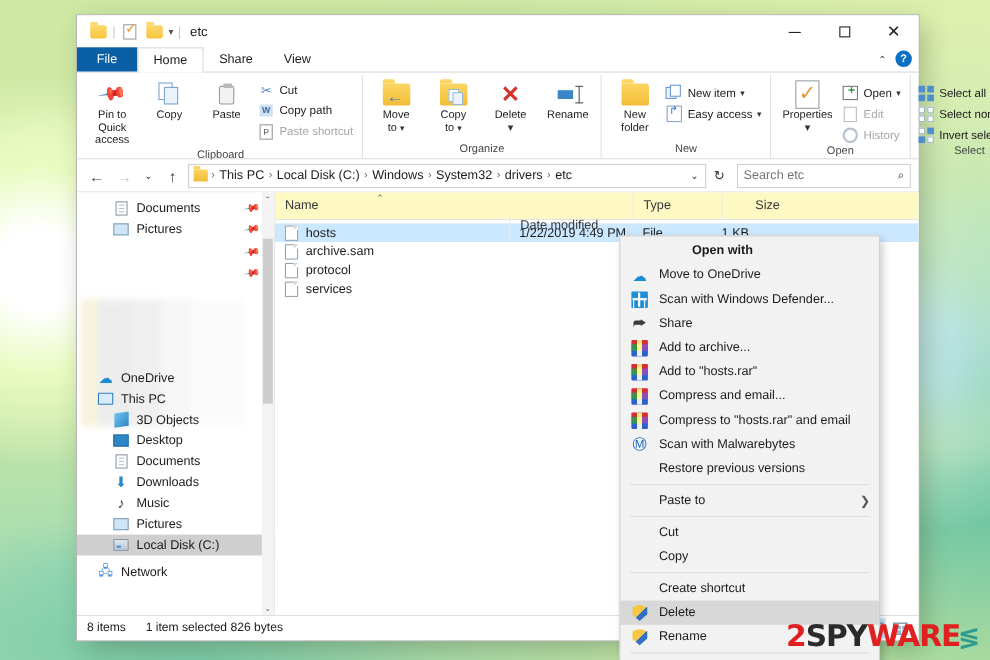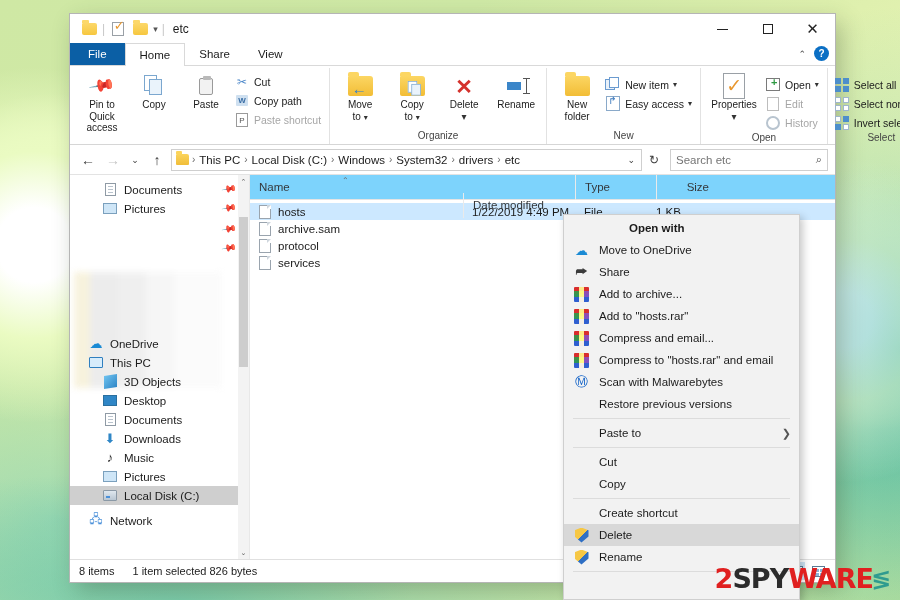--- a/index.html
+++ b/index.html
@@ -314,21 +314,21 @@
   .nic-vid::after { content:""; position:absolute; left:3px; top:2px; width:7px; height:8px; background:#fdd45d; }
   .nic-disk { width: 14px; height: 11px; background: linear-gradient(#dfe7ee,#b9c6d2); border:1px solid #8b99a6; border-radius:1px; position:relative;}
   .nic-disk::after { content:""; position:absolute; left:2px; bottom:2px; width:4px; height:2px; background:#4a90d9; }
   .nic-net { font-size: 12px; color: #4a90d9; }
 
   
   .listpane { flex: 1; display: flex; flex-direction: column; background: #fff; min-width: 0; position: relative; }
   .colhdr {
     height: 25px; display: flex; align-items: center;
     border-bottom: 1px solid #e4e4e4; font-size: 11.5px; color: #35383b;
-    background: #7dd3fc;
+    background: #fef9c3;
   }
   .col { padding-left: 9px; position: relative; height: 25px; display: flex; align-items: center; }
   .col + .col { border-left: 1px solid #eaeaea; }
   .col.name { width: 213px; }
   .col.date { width: 112px; margin-top: 36px; }
   .col.type { width: 81px; }
   .col.size { width: 62px; justify-content: flex-end; padding-right: 9px; padding-left: 0; }
   .sortarrow { position: absolute; left: 92px; top: 1px; font-size: 8px; color: #6b6b6b; }
   .frow {
     height: 17px; display: flex; align-items: center; font-size: 11.5px; color: #1b1b1b;
@@ -528,20 +528,21 @@
               <span>Copy path</span>
             </div>
             <div class="smallbtn dim">
               <span class="ic">
                   <span class="i-pshort">P</span>
                 </span>
               <span>Paste shortcut</span>
             </div>
           </div>
         </div>
+        <div class="rgroup-label">Clipboard</div>
       </div>
 
       <div class="rgroup">
         <div class="rgroup-items">
           <div class="bigbtn">
             <span class="ic">
               <span class="bigfolder">
                   <span class="arrow-in">←</span>
                 </span>
             </span>
@@ -873,20 +874,26 @@
             <span>Open with</span>
           </div>
           <div class="mi">
             <span class="mic">
                 <span class="ic-cloud">☁</span>
               </span>
             <span>Move to OneDrive</span>
           </div>
           <div class="mi">
             <span class="mic">
+                <span class="ic-defender"></span>
+              </span>
+            <span>Scan with Windows Defender...</span>
+          </div>
+          <div class="mi">
+            <span class="mic">
                 <span class="ic-share">⮫</span>
               </span>
             <span>Share</span>
           </div>
           <div class="mi">
             <span class="mic">
                 <span class="ic-rar"></span>
               </span>
             <span>Add to archive...</span>
           </div>

